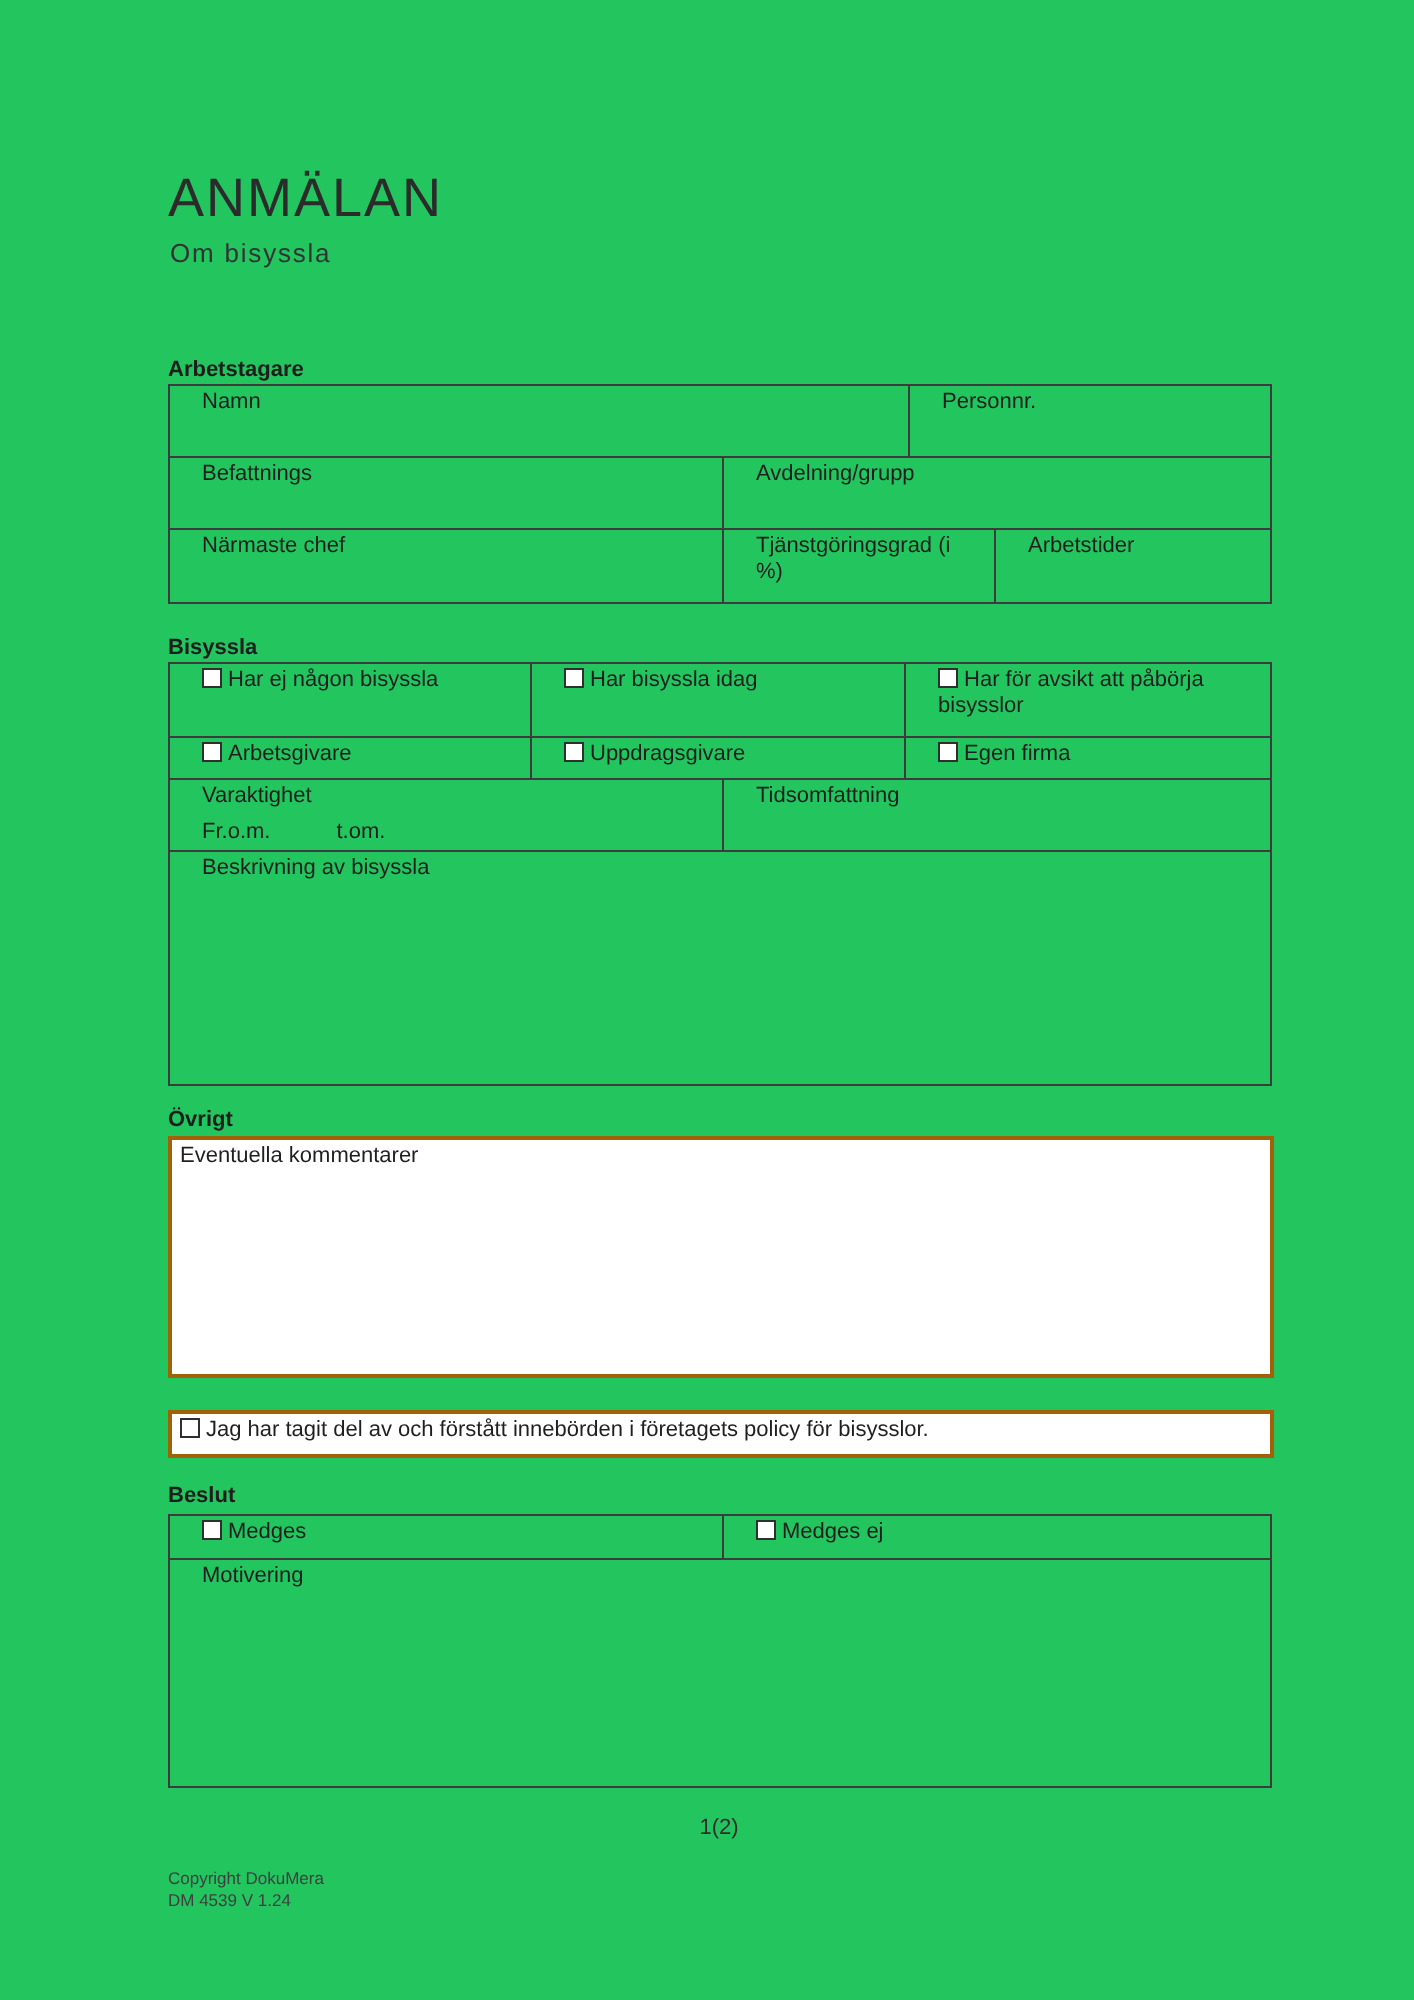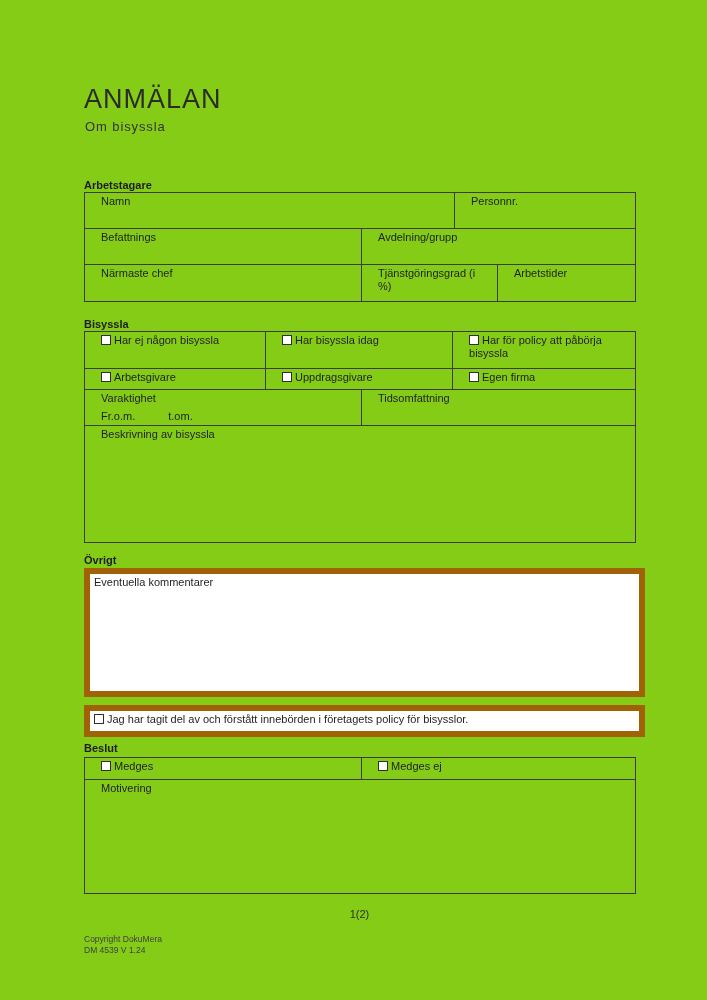--- a/index.html
+++ b/index.html
@@ -2,21 +2,21 @@
 <html><head>
 <meta charset="utf-8">
 <style>
   html,body { margin:0; padding:0; background:#ffffff; }
   body {
     width:707px; height:1000px;
     font-family:"Liberation Sans","DejaVu Sans",sans-serif;
     color:#1f1f1f;
     -webkit-font-smoothing:antialiased;
   }
-  .page { position:relative; width:707px; height:1000px; background:#84cc16; overflow:hidden; }
+  .page { position:relative; width:707px; height:1000px; background:#22c55e; overflow:hidden; }
   .content { position:absolute; left:84px; top:0; width:551px; }
 
   .title {
     position:absolute; left:0; top:84px;
     font-size:27px; font-weight:400; letter-spacing:1px; color:#2b2b2b;
     margin:0; white-space:nowrap;
   }
   .subtitle {
     position:absolute; left:1px; top:119px;
     font-size:13px; letter-spacing:0.9px; color:#333333;
@@ -41,21 +41,21 @@
 
   .cb {
     display:inline-block; width:8px; height:8px;
     border:1px solid #2f2f2f; background:#fff;
     margin-right:3px; vertical-align:-1px;
   }
   .cb-label { }
 
   .box {
     position:absolute; left:0; width:549px;
-    border:6px solid #a16207; background:#fff;
+    border:2px solid #a16207; background:#fff;
     font-size:11px; line-height:13px;
   }
   .box .inner { padding:2px 4px; }
 
   .fromto { margin-top:5px; }
   .tom { margin-left:33px; }
 
   .pagenum {
     position:absolute; left:0; top:908px; width:551px;
     text-align:center; font-size:11px; color:#2e2e2e;
@@ -123,21 +123,21 @@
         </colgroup>
       <tbody>
           <tr style="height:37px">
         <td>
           <span class="cb"></span><span class="cb-label">Har ej någon bisyssla</span>
         </td>
         <td colspan="2">
           <span class="cb"></span><span class="cb-label">Har bisyssla idag</span>
         </td>
         <td>
-          <span class="cb"></span><span class="cb-label">Har för policy att påbörja bisyssla</span>
+          <span class="cb"></span><span class="cb-label">Har för avsikt att påbörja bisysslor</span>
         </td>
       </tr>
       <tr style="height:21px">
         <td>
           <span class="cb"></span><span class="cb-label">Arbetsgivare</span>
         </td>
         <td colspan="2">
           <span class="cb"></span><span class="cb-label">Uppdragsgivare</span>
         </td>
         <td>

